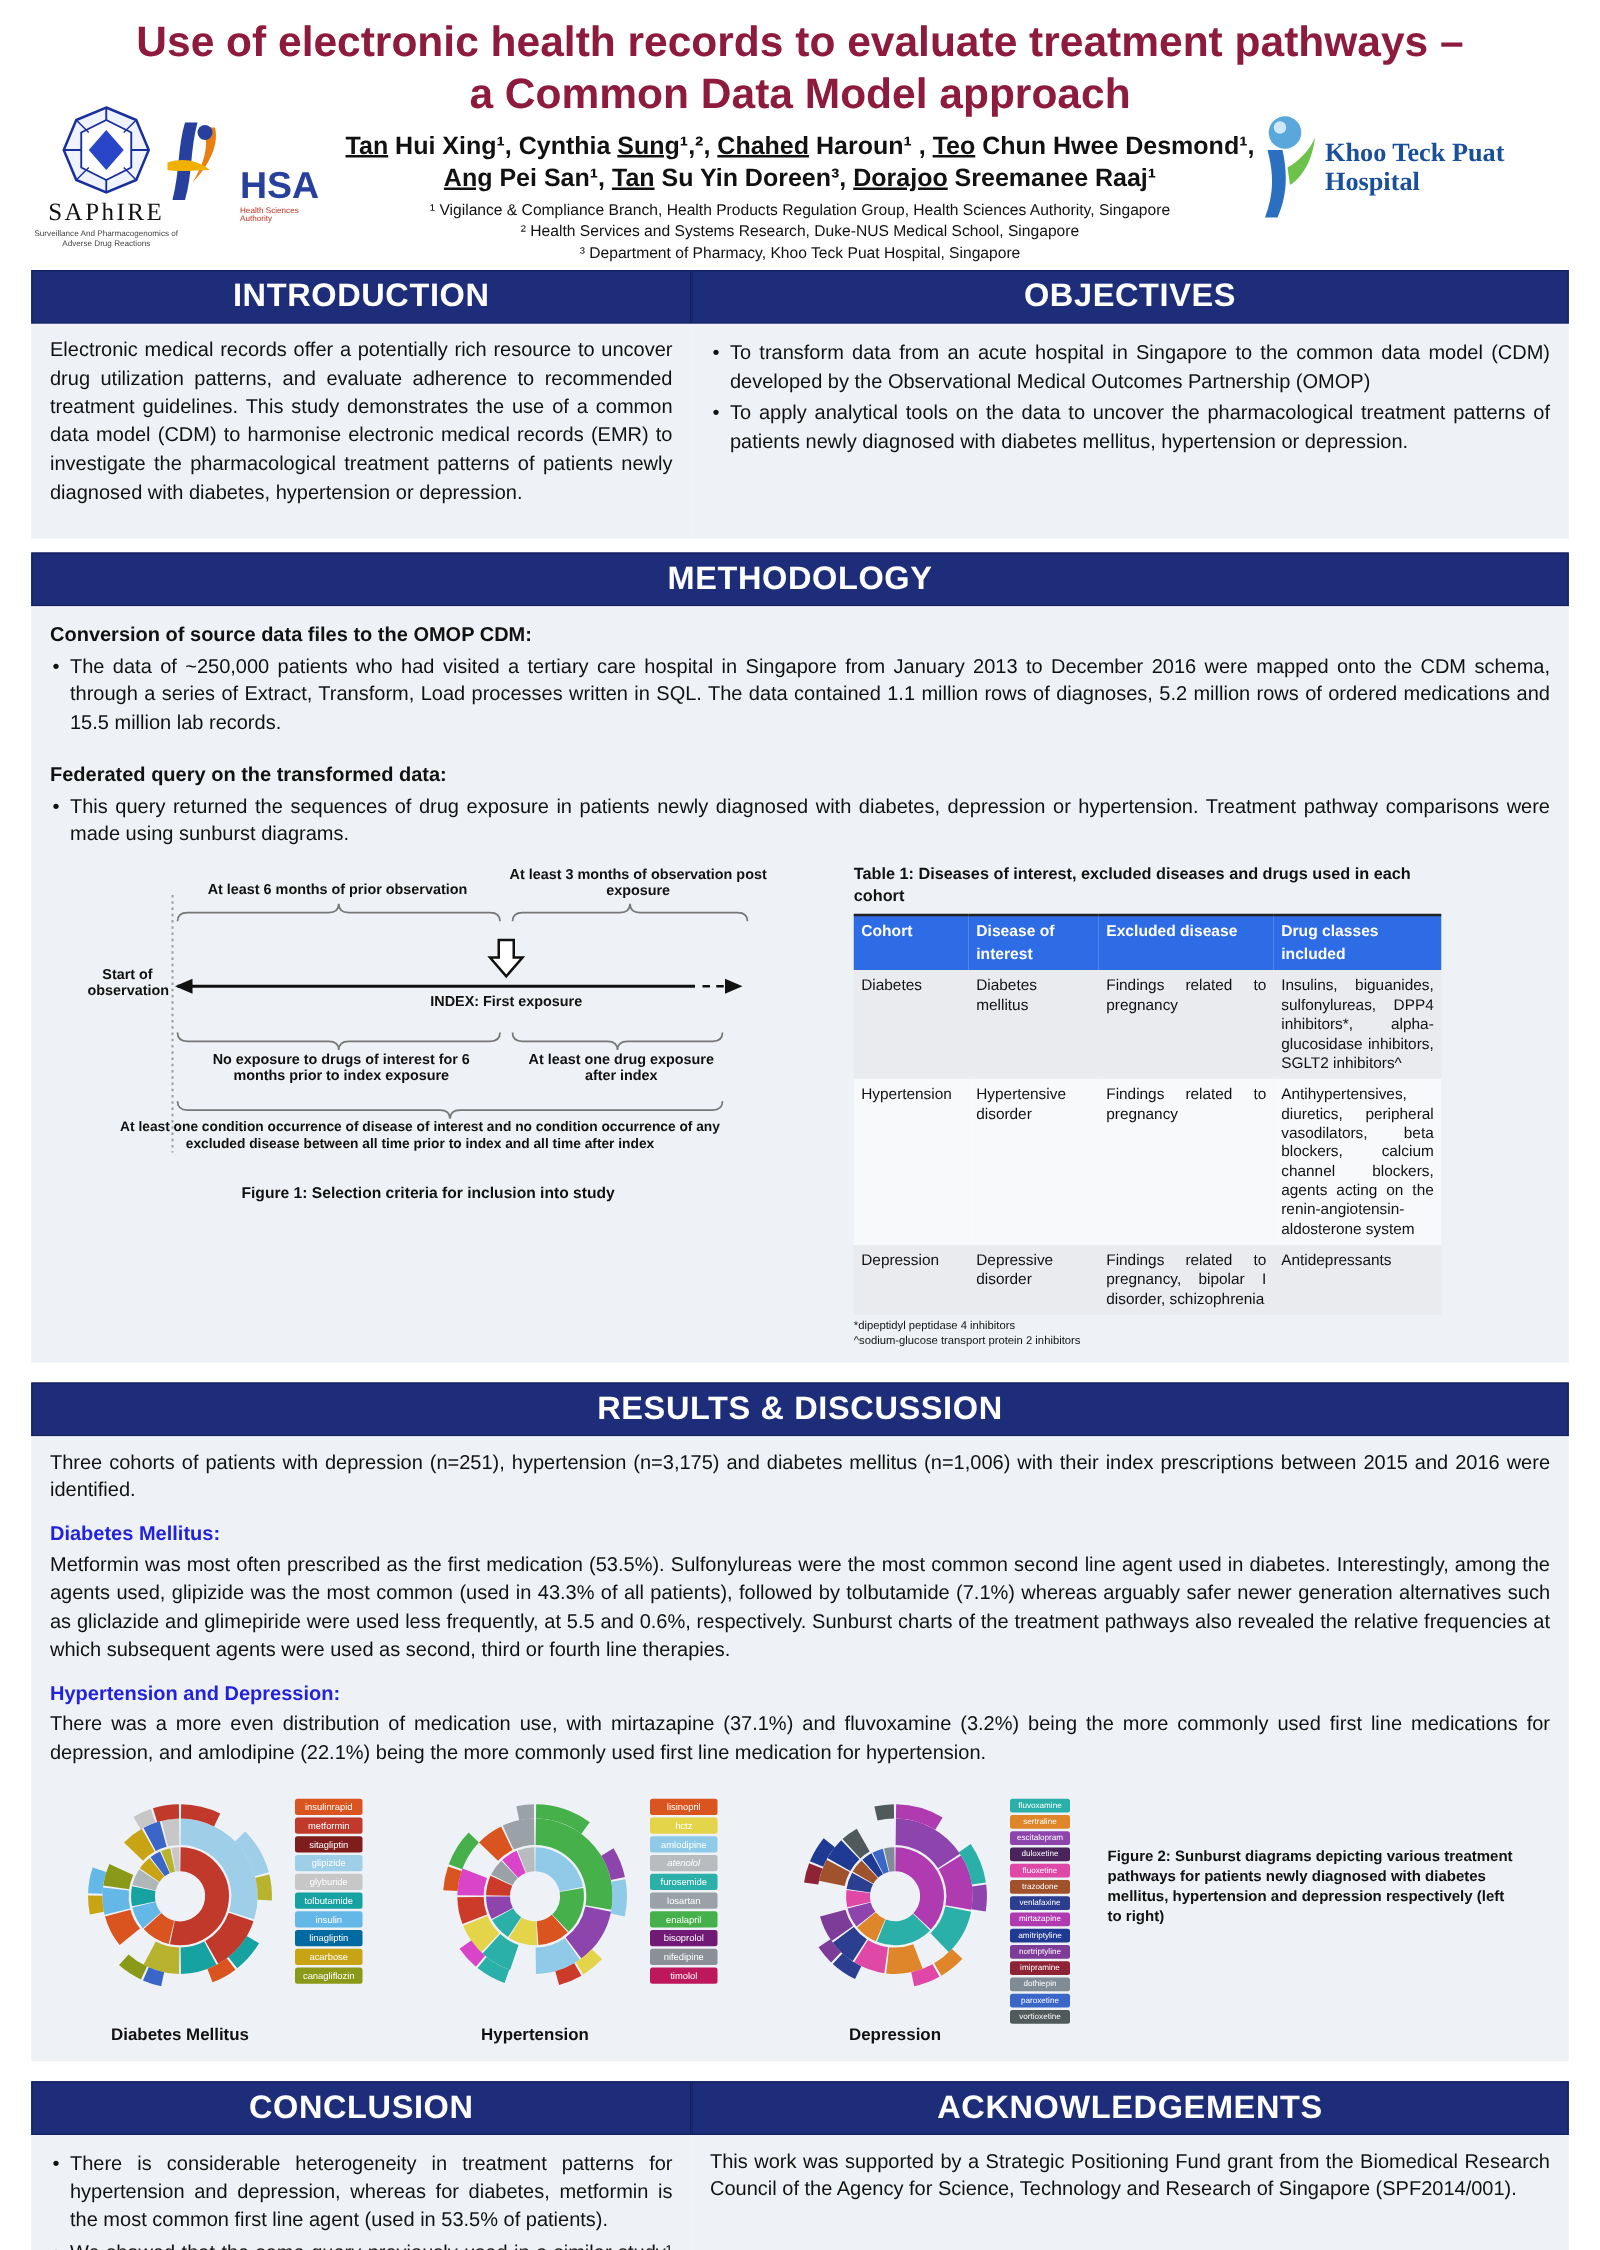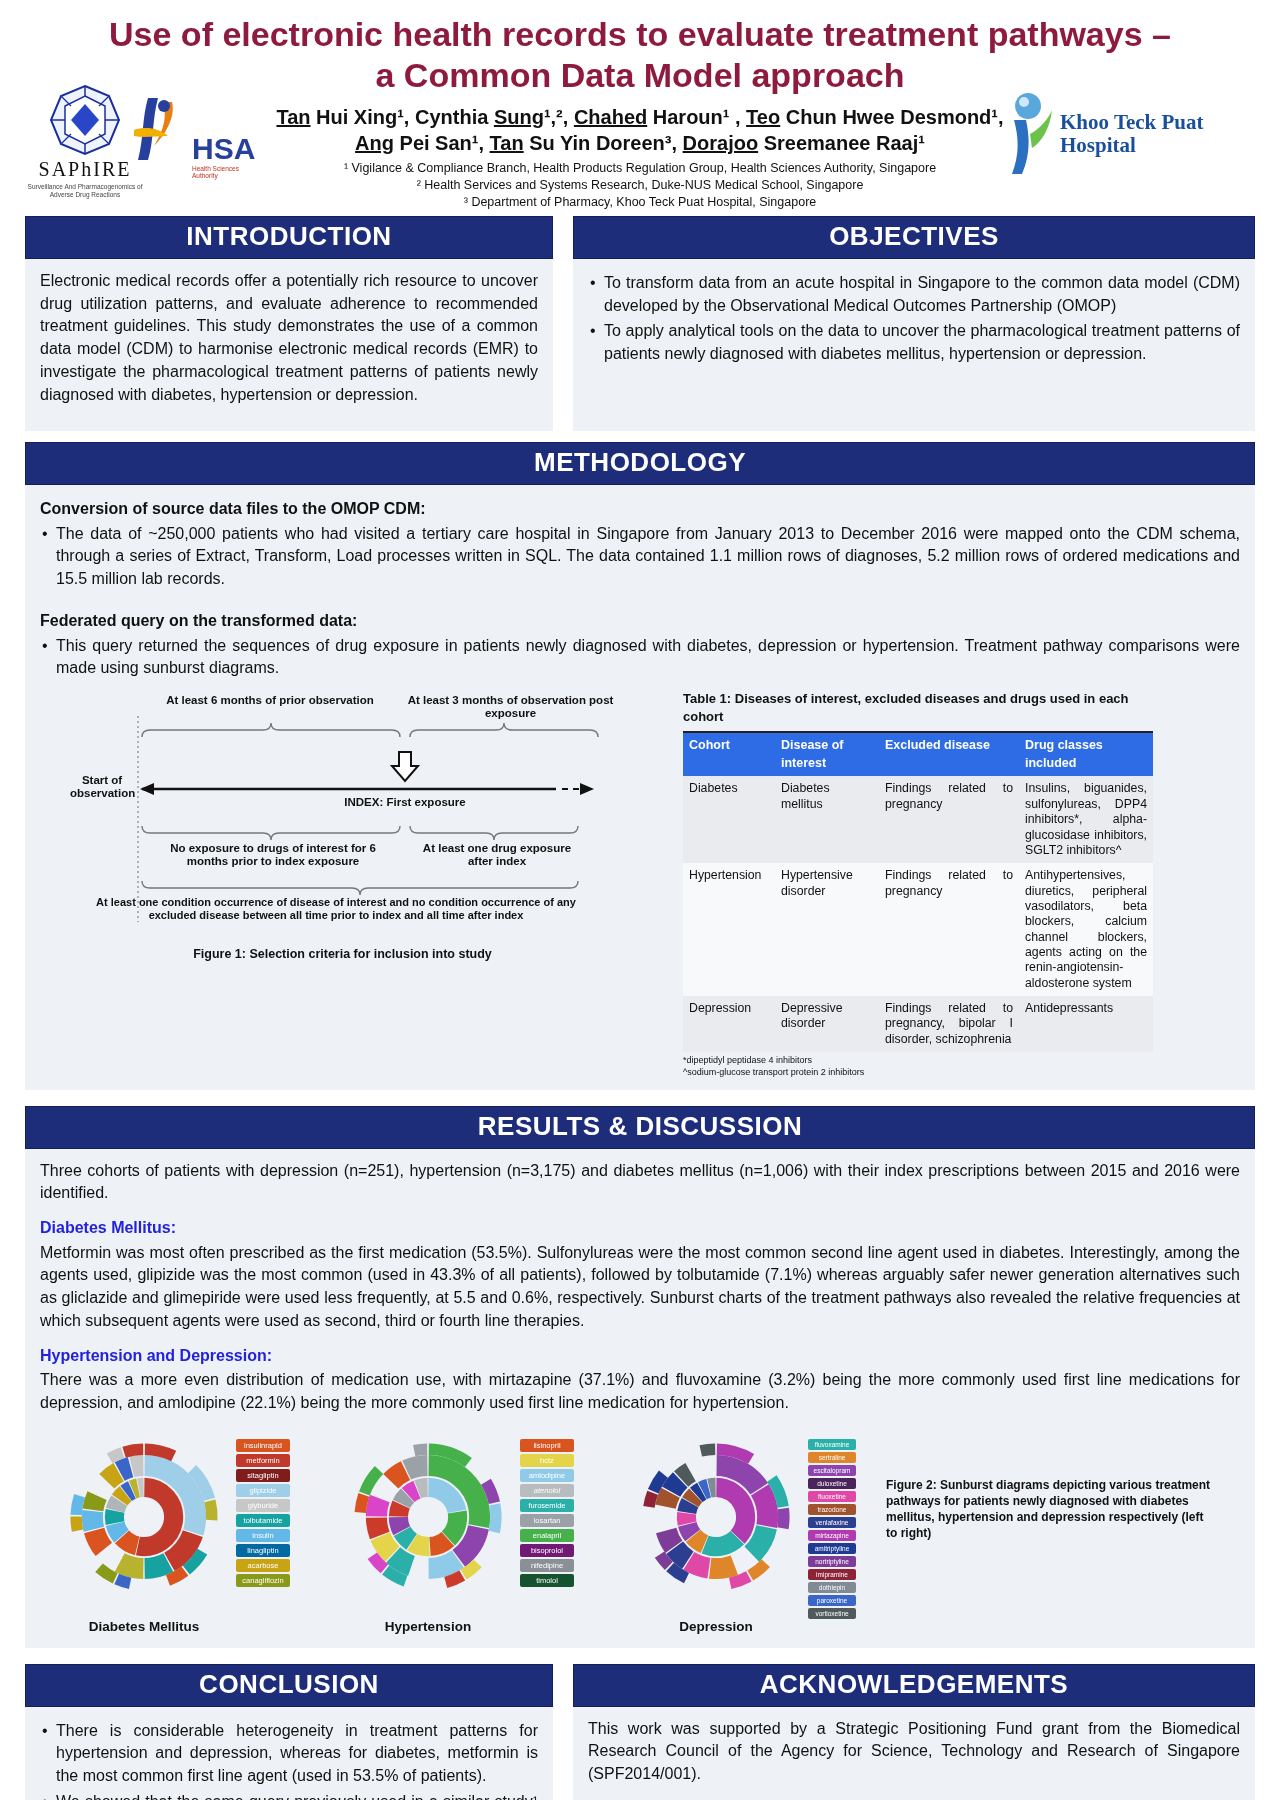--- a/index.html
+++ b/index.html
@@ -17,21 +17,21 @@
   .logo-hsa{left:128px;top:96px;width:130px;}
   .hsa-row{display:flex;align-items:flex-end;}
   .hsa-name{font-weight:bold;font-size:30px;color:#27409e;line-height:1;margin-left:2px;}
   .hsa-sub{font-size:6.5px;color:#c03020;margin-left:64px;margin-top:1px;}
   .logo-ktph{right:26px;top:90px;width:250px;display:flex;align-items:center;}
   .ktph-text{font-family:"Liberation Serif",serif;font-weight:bold;color:#1a4f9c;font-size:21px;line-height:1.1;margin-left:4px;}
   
   .bar{background:#1d2d7a;border:1px solid #13205c;color:#fff;text-align:center;font-weight:bold;
        font-size:26px;letter-spacing:.5px;padding:4px 0 6px;}
   .sec-body{background:#eef1f5;padding:11px 15px;font-size:16px;line-height:1.42;text-align:justify;}
-  .cols{display:flex;gap:20px;margin:10px 25px 0;}
+  .cols{display:flex;gap:0;margin:10px 25px 0;}
   .col-l{width:528px;flex:none;}
   .col-r{flex:1;min-width:0;}
   .full{margin:11px 25px 16px;}
   .bullets{list-style:none;margin:2px 0 0;padding:0;}
   .bullets li{position:relative;padding-left:16px;margin-bottom:3px;}
   .bullets li::before{content:"\2022";position:absolute;left:2px;}
   .subhead{font-weight:bold;font-size:16px;margin:2px 0 2px;text-align:left;}
   
   .mrow{display:flex;margin-top:10px;}
   .figcol{width:585px;flex:none;position:relative;height:282px;margin-left:30px;}
@@ -169,21 +169,21 @@
                 <path d="M340,47 Q340,40 348,40 L426,40 Q434,40 434,33 Q434,40 442,40 L520,40 Q528,40 528,47" fill="none" stroke="#777" stroke-width="1.4"></path>
                 <polygon points="329,62 341,62 341,76 348,76 335,91 322,76 329,76" fill="#fff" stroke="#111" stroke-width="2"></polygon>
                 <line x1="72" y1="99" x2="486" y2="99" stroke="#111" stroke-width="2.5"></line>
                 <polygon points="70,99 84,93 84,105" fill="#111"></polygon>
                 <line x1="492" y1="99" x2="512" y2="99" stroke="#111" stroke-width="2" stroke-dasharray="6,5"></line>
                 <polygon points="524,99 510,93 510,105" fill="#111"></polygon>
                 <path d="M72,136 Q72,143 80,143 L193,143 Q201,143 201,150 Q201,143 209,143 L322,143 Q330,143 330,136" fill="none" stroke="#777" stroke-width="1.4"></path>
                 <path d="M340,136 Q340,143 348,143 L416,143 Q424,143 424,150 Q424,143 432,143 L500,143 Q508,143 508,136" fill="none" stroke="#777" stroke-width="1.4"></path>
                 <path d="M72,191 Q72,198 80,198 L282,198 Q290,198 290,205 Q290,198 298,198 L500,198 Q508,198 508,191" fill="none" stroke="#777" stroke-width="1.4"></path>
               </svg>
-            <div class="f1lab" style="left:75px;top:4px;width:250px">At least 6 months of prior observation</div>
+            <div class="f1lab" style="left:75px;top:16px;width:250px">At least 6 months of prior observation</div>
             <div class="f1lab" style="left:336px;top:4px;width:209px">At least 3 months of observation post exposure</div>
             <div class="f1lab" style="left:0px;top:84px;width:64px">Start of observation</div>
             <div class="f1lab" style="left:272px;top:106px;width:126px">INDEX: First exposure</div>
             <div class="f1lab" style="left:88px;top:152px;width:230px">No exposure to drugs of interest for 6 months prior to index exposure</div>
             <div class="f1lab" style="left:352px;top:152px;width:150px">At least one drug exposure after index</div>
             <div class="f1lab" style="left:20px;top:206px;width:492px;font-size:11px">At least one condition occurrence of disease of interest and no condition occurrence of any excluded disease between all time prior to index and all time after index</div>
             <div class="fig1-caption">Figure 1: Selection criteria for inclusion into study</div>
           </div>
         </div>
 
@@ -325,21 +325,21 @@
           <div class="sb-legend">
               <div class="chip" style="background: rgb(217, 84, 30);">lisinopril</div>
               <div class="chip" style="background: rgb(227, 212, 74);">hctz</div>
               <div class="chip" style="background: rgb(143, 203, 232);">amlodipine</div>
               <div class="chip" style="background: rgb(184, 188, 190); font-style: italic;">atenolol</div>
               <div class="chip" style="background: rgb(42, 176, 168);">furosemide</div>
               <div class="chip" style="background: rgb(154, 162, 168);">losartan</div>
               <div class="chip" style="background: rgb(70, 176, 74);">enalapril</div>
               <div class="chip" style="background: #701a75;">bisoprolol</div>
               <div class="chip" style="background: rgb(138, 144, 150);">nifedipine</div>
-              <div class="chip" style="background: #14532d;">timolol</div>
+              <div class="chip" style="background: #be185d;">timolol</div>
             </div>
         </div>
         <div class="sb-group g3">
           <div class="sb-wrap">
             <div class="sb-svg"><svg viewBox="0 0 180 180" width="172" height="172">
                   <path d="M90.38,59.00 A31,31 0 0 1 112.72,111.09" fill="none" stroke="#b03ab0" stroke-width="20"></path>
                   <path d="M112.20,111.64 A31,31 0 0 1 78.58,118.82" fill="none" stroke="#2ab0a8" stroke-width="20"></path>
                   <path d="M77.88,118.53 A31,31 0 0 1 66.11,109.75" fill="none" stroke="#e0862a" stroke-width="20"></path>
                   <path d="M65.63,109.16 A31,31 0 0 1 59.97,97.70" fill="none" stroke="#8e44ad" stroke-width="20"></path>
                   <path d="M59.79,96.96 A31,31 0 0 1 59.25,86.10" fill="none" stroke="#e048a8" stroke-width="20"></path>

